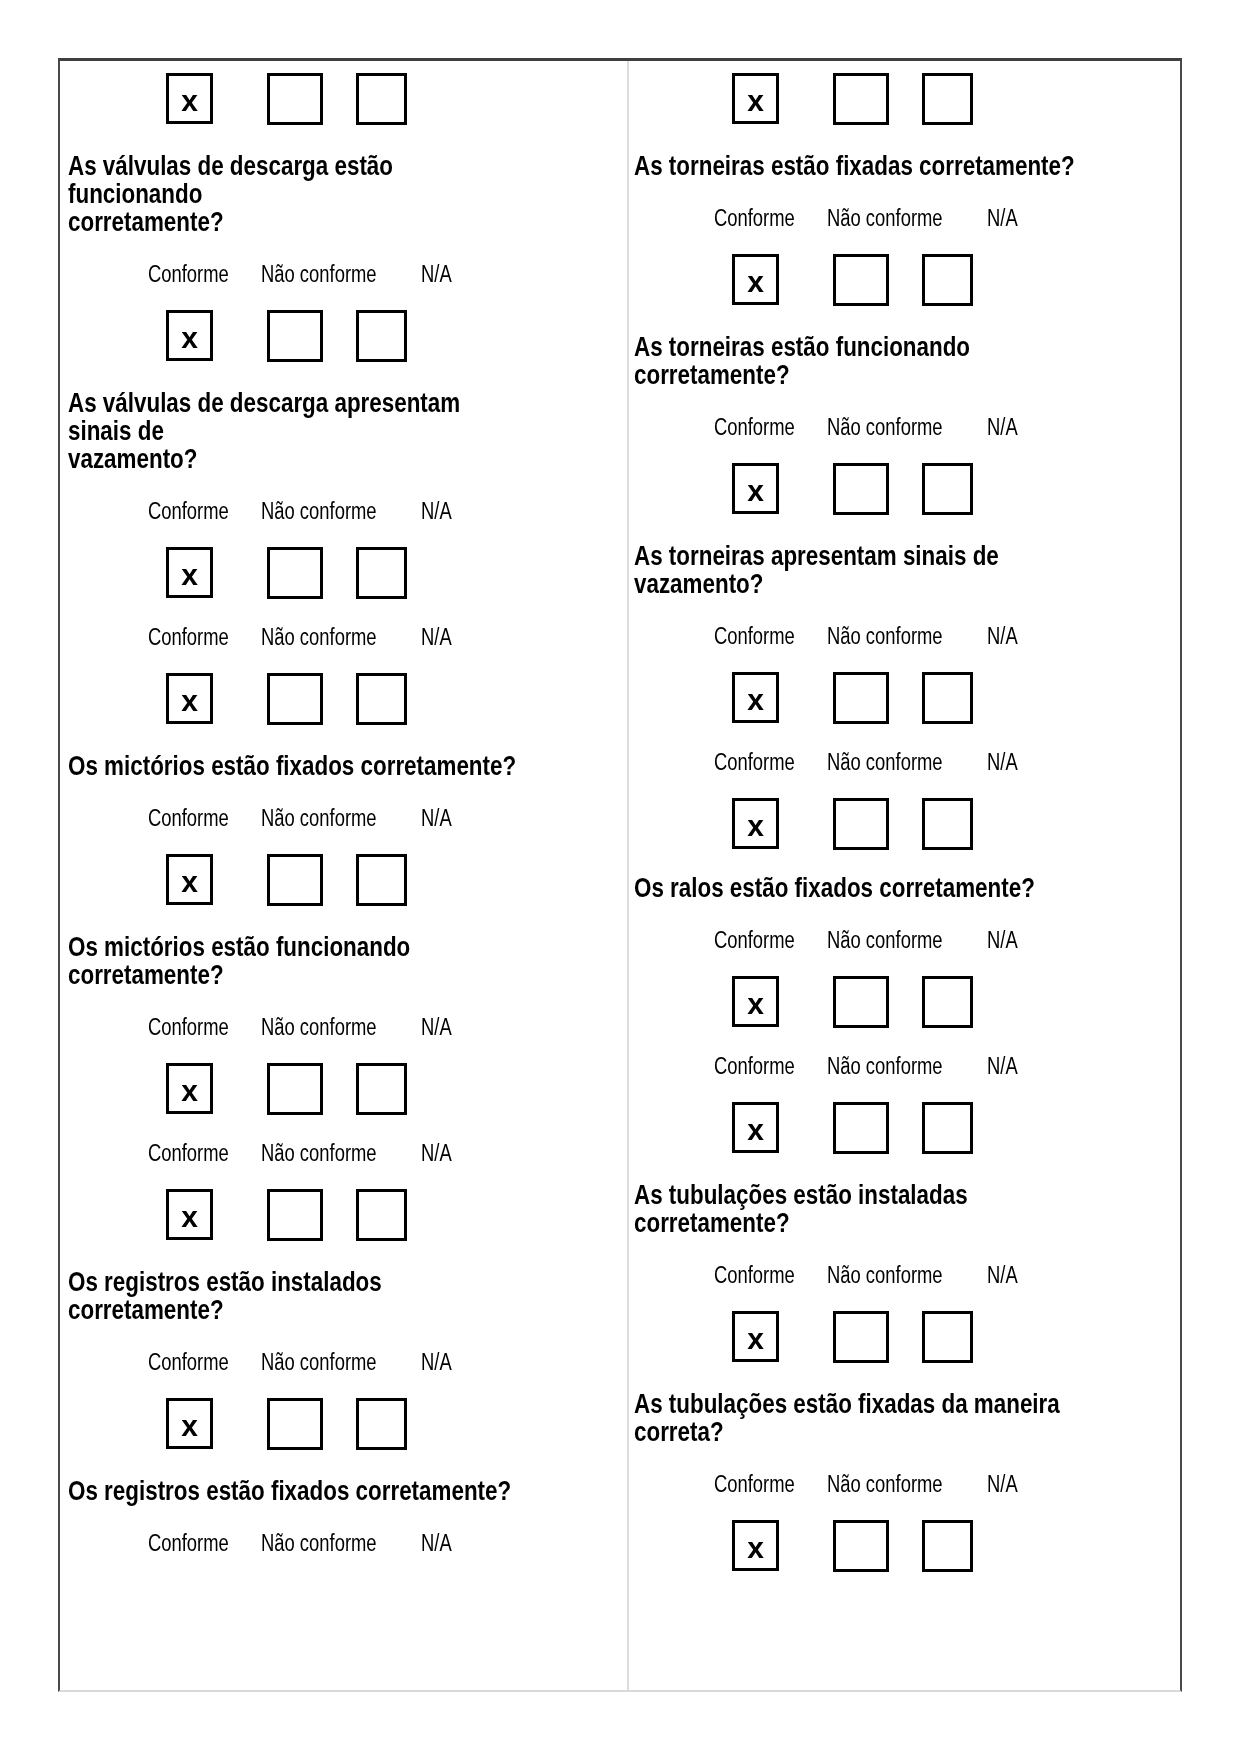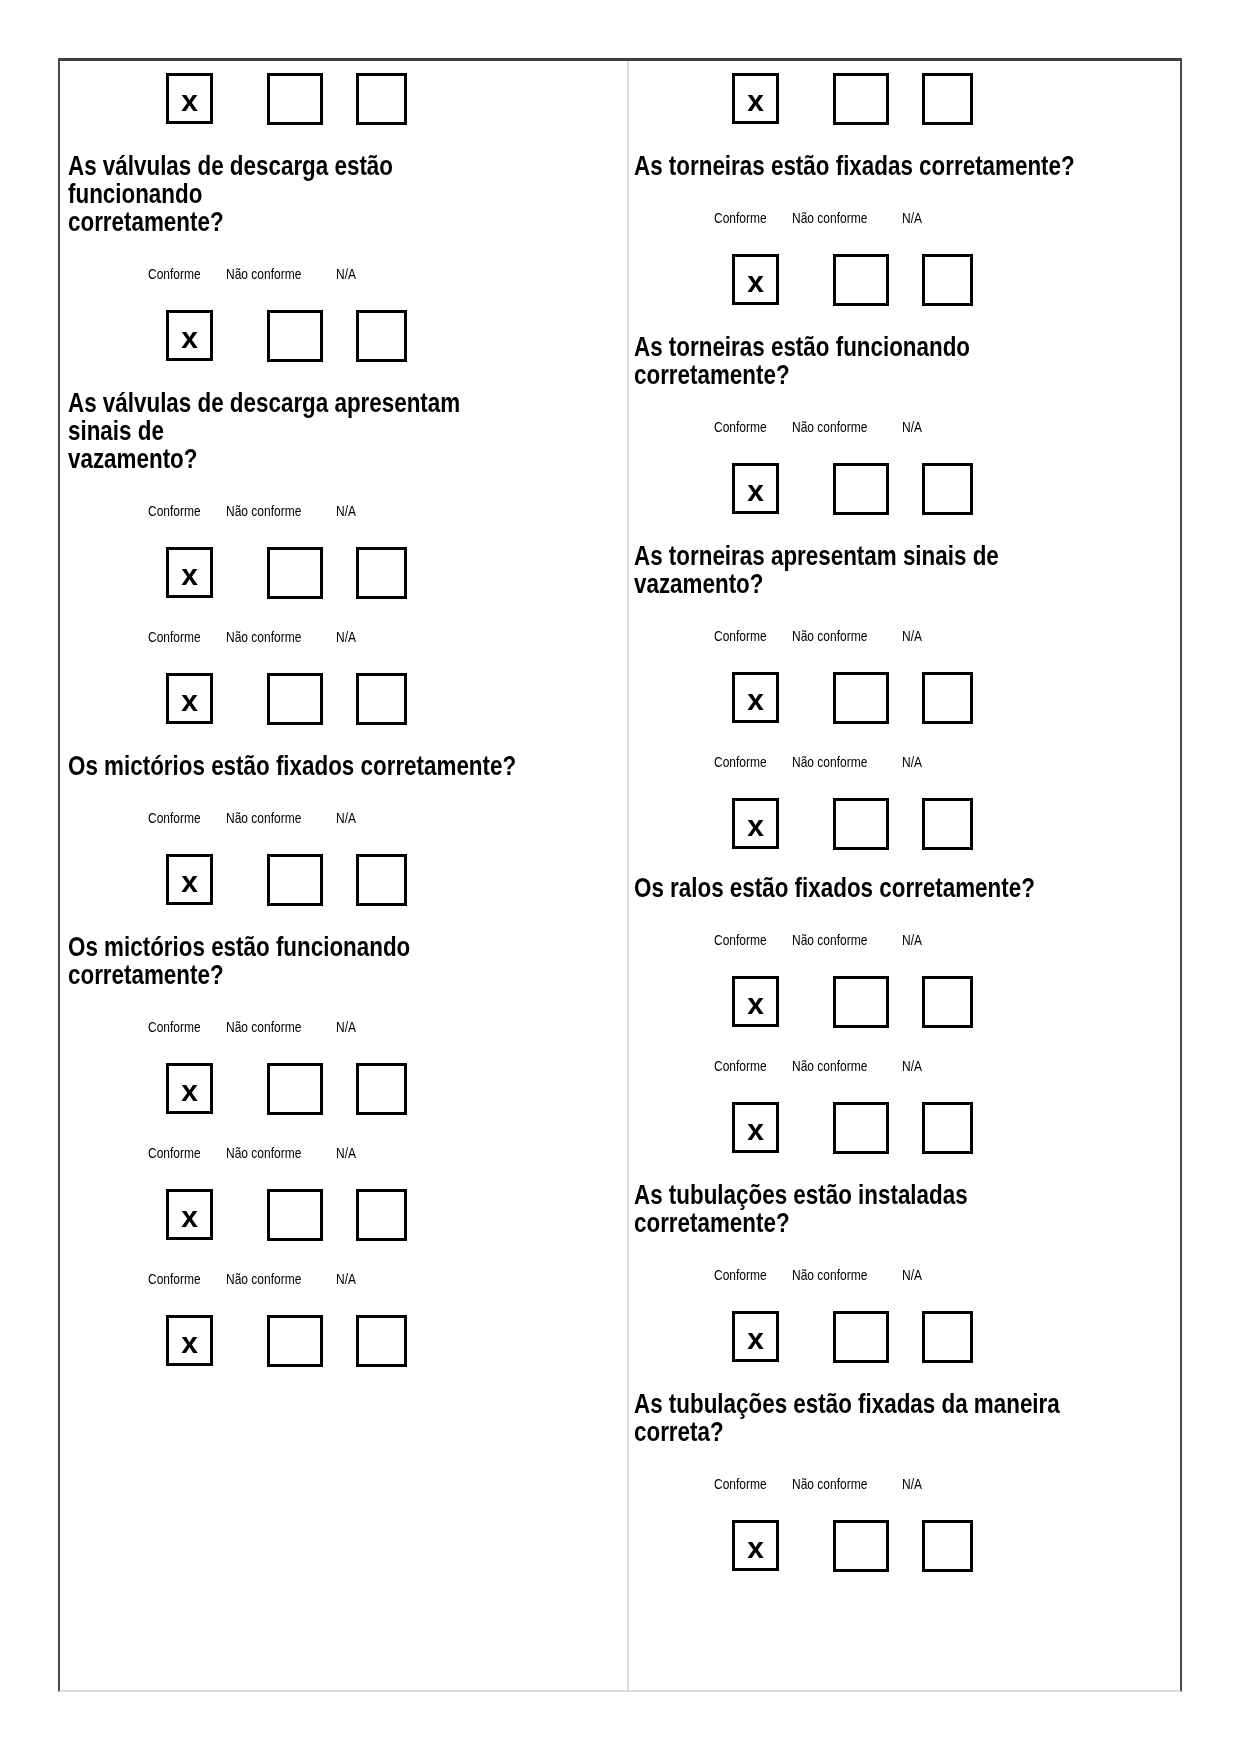--- a/index.html
+++ b/index.html
@@ -52,21 +52,21 @@
     margin-top: 27px;
     font-size: 28px;
     line-height: 28px;
     font-weight: bold;
     min-height: 28px;
   }
   .qblock.extra-gap .question { margin-top: 24px; }
   .labels {
     margin-top: 24px;
     margin-left: 80px;
-    font-size: 15px;
+    font-size: 23px;
     line-height: 28px;
     font-weight: normal;
     white-space: nowrap;
   }
   .labels .opt:nth-child(2) { margin-left: 12px; }
   .labels .opt:nth-child(3) { margin-left: 16px; }
   .boxes {
     display: flex;
     align-items: flex-start;
     margin-left: 98px;
@@ -167,28 +167,33 @@
           <div class="labels"><span class="opt squash">Conforme</span><span class="opt squash">Não conforme</span><span class="opt squash">N/A</span></div>
           <div class="boxes">
             <div class="cb checked">
               <span class="mark">x</span>
             </div>
             <div class="cb"></div>
             <div class="cb"></div>
           </div>
         </div>
         <div class="qblock">
-          <div class="labels"><span class="opt squash">Conforme</span><span class="opt squash">Não conforme</span><span class="opt squash">N/A</span></div>
-          <div class="boxes">
-            <div class="cb checked">
-              <span class="mark">x</span>
-            </div>
-            <div class="cb"></div>
-            <div class="cb"></div>
-          </div>
+          <div class="question"><span class="squash">Os registros estão instalados corretamente?</span></div>
+          <div class="labels"><span class="opt squash">Conforme</span><span class="opt squash">Não conforme</span><span class="opt squash">N/A</span></div>
+          <div class="boxes">
+            <div class="cb checked">
+              <span class="mark">x</span>
+            </div>
+            <div class="cb"></div>
+            <div class="cb"></div>
+          </div>
+        </div>
+        <div class="qblock">
+          <div class="question"><span class="squash">Os registros estão fixados corretamente?</span></div>
+          <div class="labels"><span class="opt squash">Conforme</span><span class="opt squash">Não conforme</span><span class="opt squash">N/A</span></div>
         </div>
       </div>
     <div class="column right" id="col-right">
         <div class="boxes">
           <div class="cb checked">
             <span class="mark">x</span>
           </div>
           <div class="cb"></div>
           <div class="cb"></div>
         </div>

